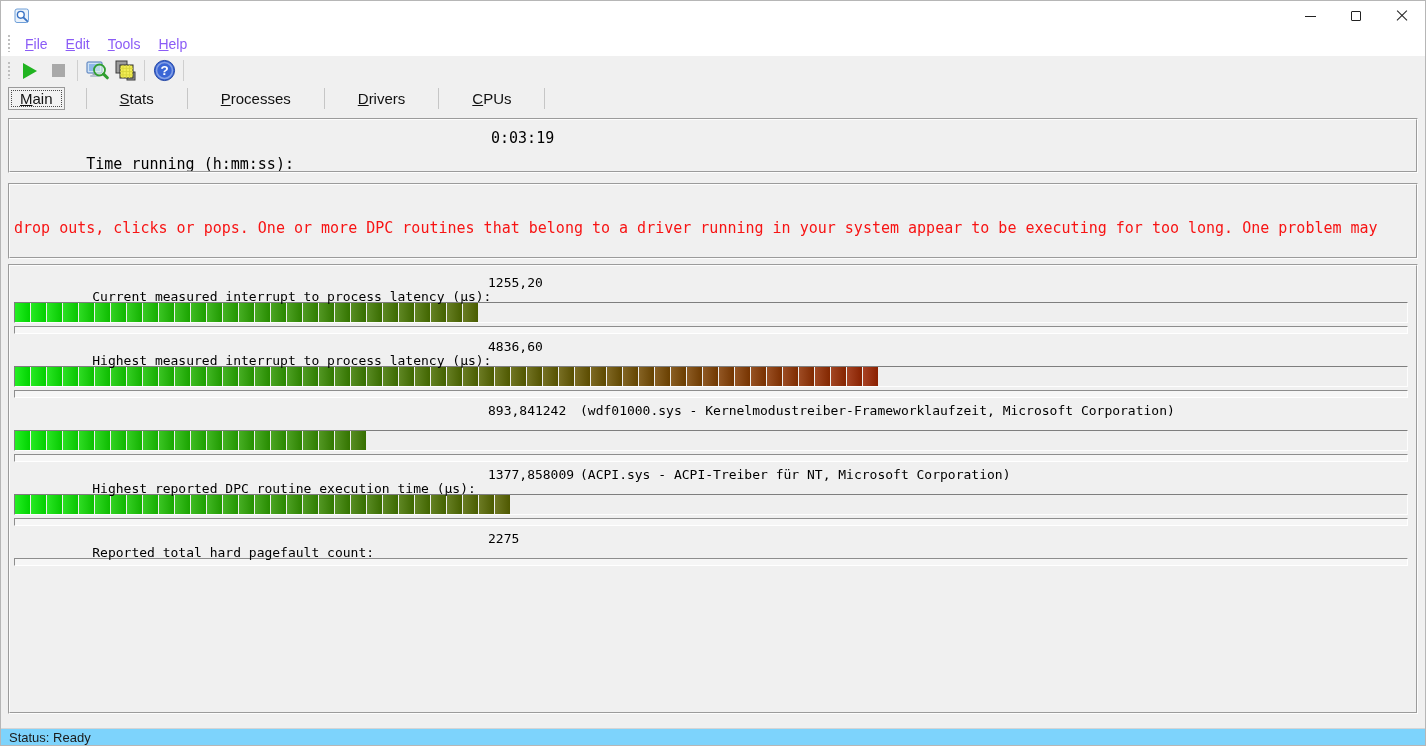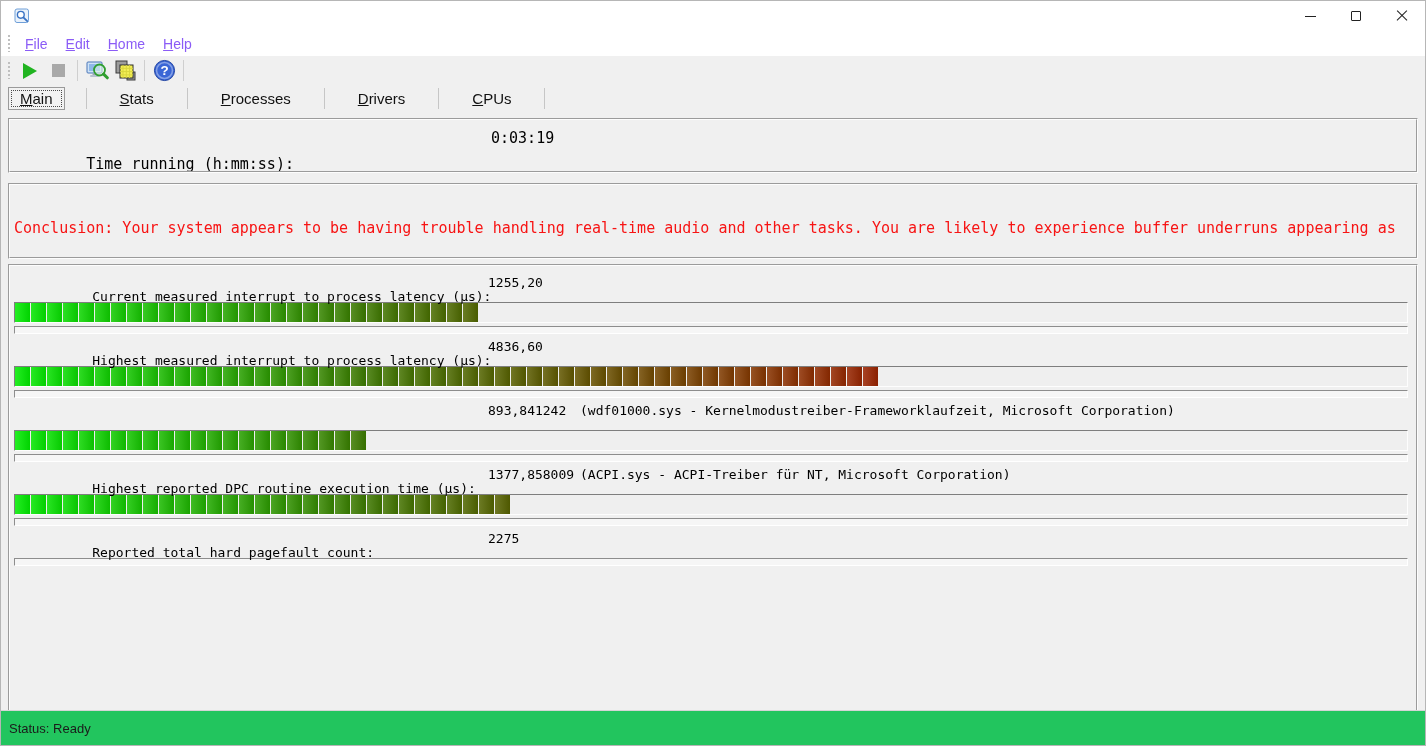--- a/index.html
+++ b/index.html
@@ -53,21 +53,21 @@
   .mrow:first-child { margin-top:10px; }
   .mline { position:relative; height:14px; line-height:14px; white-space:pre; }
   .mval { position:absolute; left:474px; top:0; }
   .mnote { position:absolute; left:566px; top:0; }
   .bartrack { margin-top:12px; width:1394px; height:21px; border:1px solid; border-color:#7e7e7e #fdfdfd #fdfdfd #7e7e7e;
     background:#efefef; display:flex; gap:1px; overflow:hidden; }
   .bartrack .seg { width:15px; flex:none; height:100%; background-image:linear-gradient(to right, rgba(255,255,255,.14), rgba(0,0,0,.10)); }
   .thintrack { margin-top:3px; width:1394px; height:8px; border:1px solid; border-color:#8d8d8d #ffffff #ffffff #8d8d8d; background:#f6f6f6; }
   .thintrack.no-bar { margin-top:12px; }
   
-  .statusbar { height:35px; flex:none; border-top:1px solid #d5d5d5; background:#22c55e; display:flex; align-items:center; padding-left:8px; font-size:13px; color:#1b1b1b; }
+  .statusbar { height:17px; flex:none; border-top:1px solid #d5d5d5; background:#7dd3fc; display:flex; align-items:center; padding-left:8px; font-size:13px; color:#1b1b1b; }
 </style>
 </head>
 <body>
 
 <div class="window">
 
   <div class="titlebar">
     <svg class="app-icon" viewBox="0 0 16 16">
       <rect x="1" y="1" width="13.5" height="13.5" rx="2" fill="#eaf2fb" stroke="#6f9fd8"></rect>
       <circle cx="6.8" cy="6.8" r="3.4" fill="#ffffff" stroke="#3a73c4" stroke-width="1.4"></circle>
@@ -83,21 +83,21 @@
       <div class="win-btn">
           <div class="glyph-close"></div>
         </div>
     </div>
   </div>
 
   <div class="menubar">
     <div class="gripper"></div>
     <span class="menu-item">File</span>
     <span class="menu-item">Edit</span>
-    <span class="menu-item">Home</span>
+    <span class="menu-item">Tools</span>
     <span class="menu-item">Help</span>
   </div>
 
   <div class="toolbar">
     <div class="gripper"></div>
     <div class="tb-btn">
       <div class="play-shape"></div>
     </div>
     <div class="tb-btn">
       <div class="stop-shape"></div>
@@ -148,21 +148,20 @@
   <div class="content">
 
     <div class="panel panel-analysis">
       <div class="line">
         <span>Time running (h:mm:ss):</span>
         <span class="abs-val">0:03:19</span>
       </div>
     </div>
 
     <div class="panel panel-conclusion">
-      <div>Conclusion: Your system appears to be having trouble handling real-time audio and other tasks. You are likely to experience buffer underruns appearing as</div>
       <div>drop outs, clicks or pops. One or more DPC routines that belong to a driver running in your system appear to be executing for too long. One problem may</div>
       <div>be related to power management, disable CPU throttling settings in Control Panel and BIOS setup. Check for BIOS updates.</div>
     </div>
 
     <div class="panel panel-measure">
 
       <div class="mrow">
         <div class="mline">
           <span>Current measured interrupt to process latency (µs):</span>
           <span class="mval">1255,20</span>

